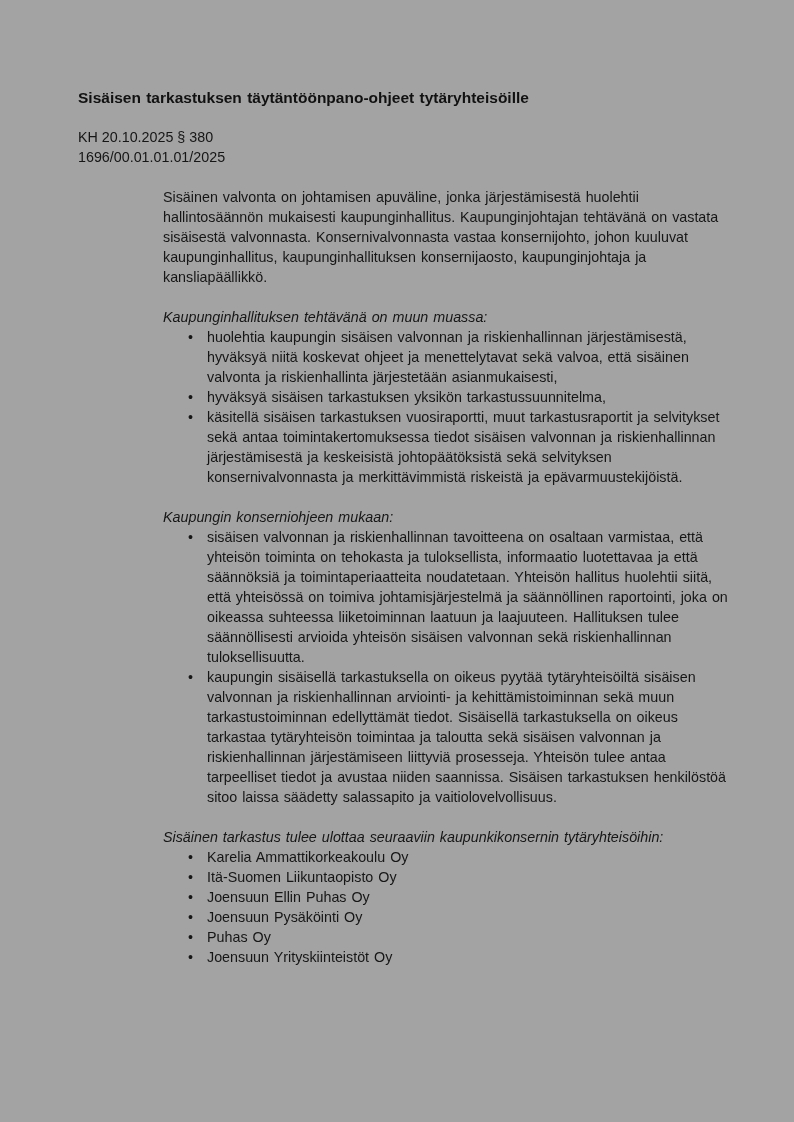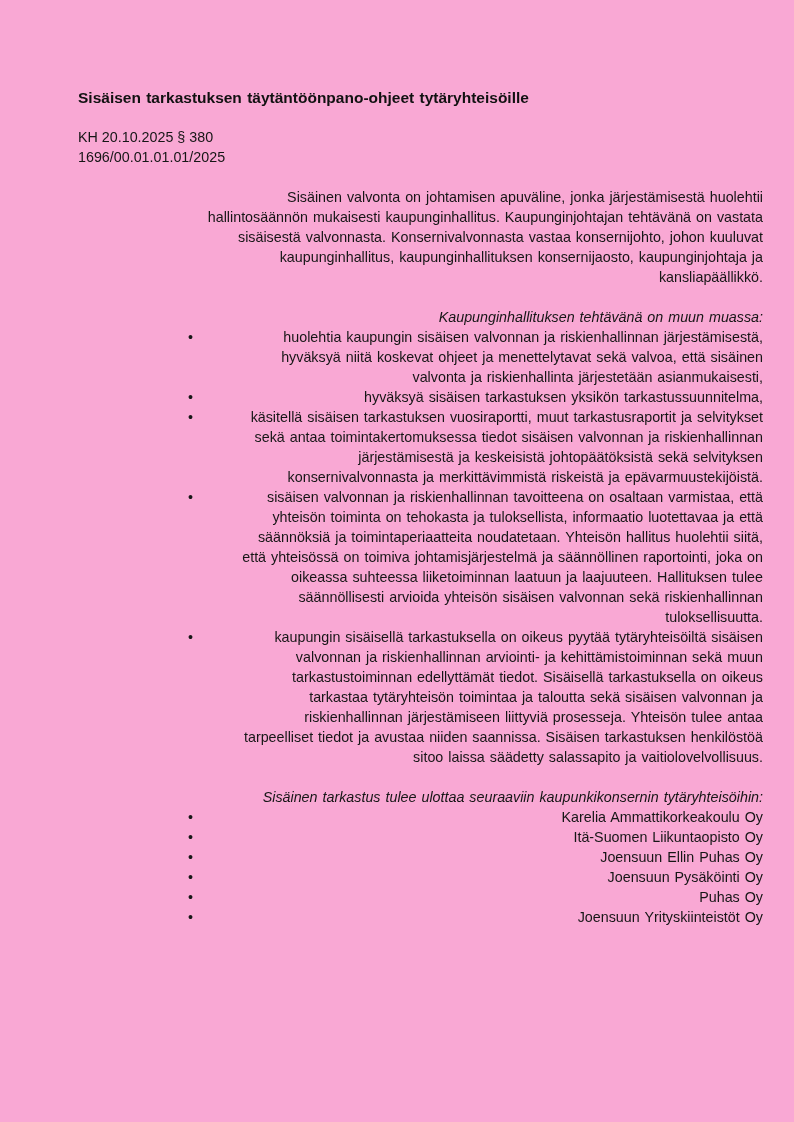--- a/index.html
+++ b/index.html
@@ -5,21 +5,21 @@
   html, body {
     margin: 0;
     padding: 0;
     background: #ffffff;
   }
   .page {
     position: relative;
     width: 794px;
     height: 1122px;
     margin: 0 auto;
-    background: #f9a8d4;
+    background: #a3a3a3;
     box-sizing: border-box;
     padding: 88px 40px 0 78px;
     font-family: "Liberation Sans", "DejaVu Sans", sans-serif;
     font-size: 14.3px;
     line-height: 20px;
     color: #161616;
     overflow: hidden;
   }
   .doc-title {
     font-size: 15.5px;
@@ -31,21 +31,20 @@
   }
   .meta {
     margin: 0 0 6px 0;
   }
   .meta div {
     white-space: pre-line;
   }
   .content {
     margin-left: 85px;
     width: 600px;
-    text-align: right;
   }
   .para {
     margin: 20px 0;
     white-space: pre-line;
     word-spacing: 1px;
   }
   .lead {
     margin: 20px 0 0 0;
     white-space: pre-line;
     word-spacing: 1px;
@@ -95,20 +94,21 @@
 hyväksyä niitä koskevat ohjeet ja menettelytavat sekä valvoa, että sisäinen
 valvonta ja riskienhallinta järjestetään asianmukaisesti,</span></li>
       <li><span class="bullet-marker">•</span><span>hyväksyä sisäisen tarkastuksen yksikön tarkastussuunnitelma,</span></li>
       <li><span class="bullet-marker">•</span><span>käsitellä sisäisen tarkastuksen vuosiraportti, muut tarkastusraportit ja selvitykset
 sekä antaa toimintakertomuksessa tiedot sisäisen valvonnan ja riskienhallinnan
 järjestämisestä ja keskeisistä johtopäätöksistä sekä selvityksen
 konsernivalvonnasta ja merkittävimmistä riskeistä ja epävarmuustekijöistä.</span></li>
     </ul>
 
 
+    <p class="lead">Kaupungin konserniohjeen mukaan:</p>
     <ul class="bullets">
       <li><span class="bullet-marker">•</span><span>sisäisen valvonnan ja riskienhallinnan tavoitteena on osaltaan varmistaa, että
 yhteisön toiminta on tehokasta ja tuloksellista, informaatio luotettavaa ja että
 säännöksiä ja toimintaperiaatteita noudatetaan. Yhteisön hallitus huolehtii siitä,
 että yhteisössä on toimiva johtamisjärjestelmä ja säännöllinen raportointi, joka on
 oikeassa suhteessa liiketoiminnan laatuun ja laajuuteen. Hallituksen tulee
 säännöllisesti arvioida yhteisön sisäisen valvonnan sekä riskienhallinnan
 tuloksellisuutta.</span></li>
       <li><span class="bullet-marker">•</span><span>kaupungin sisäisellä tarkastuksella on oikeus pyytää tytäryhteisöiltä sisäisen
 valvonnan ja riskienhallinnan arviointi- ja kehittämistoiminnan sekä muun

